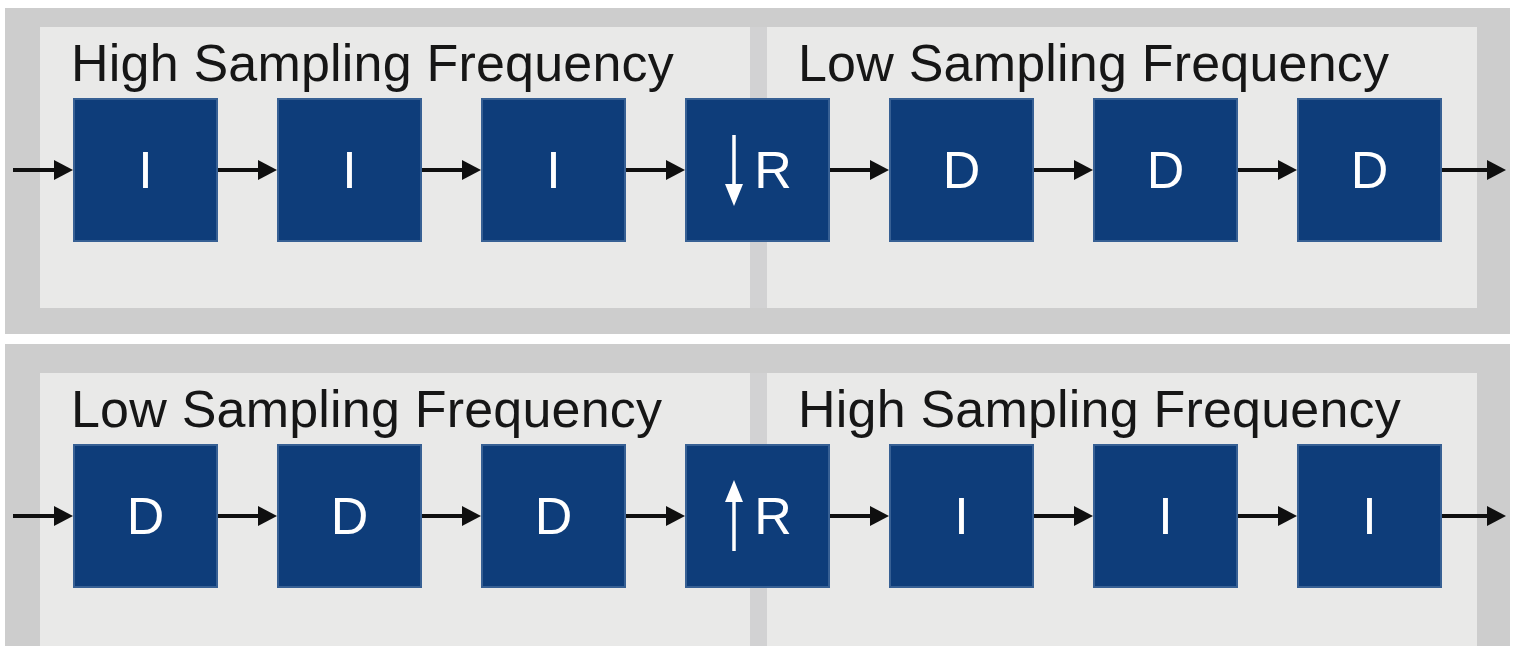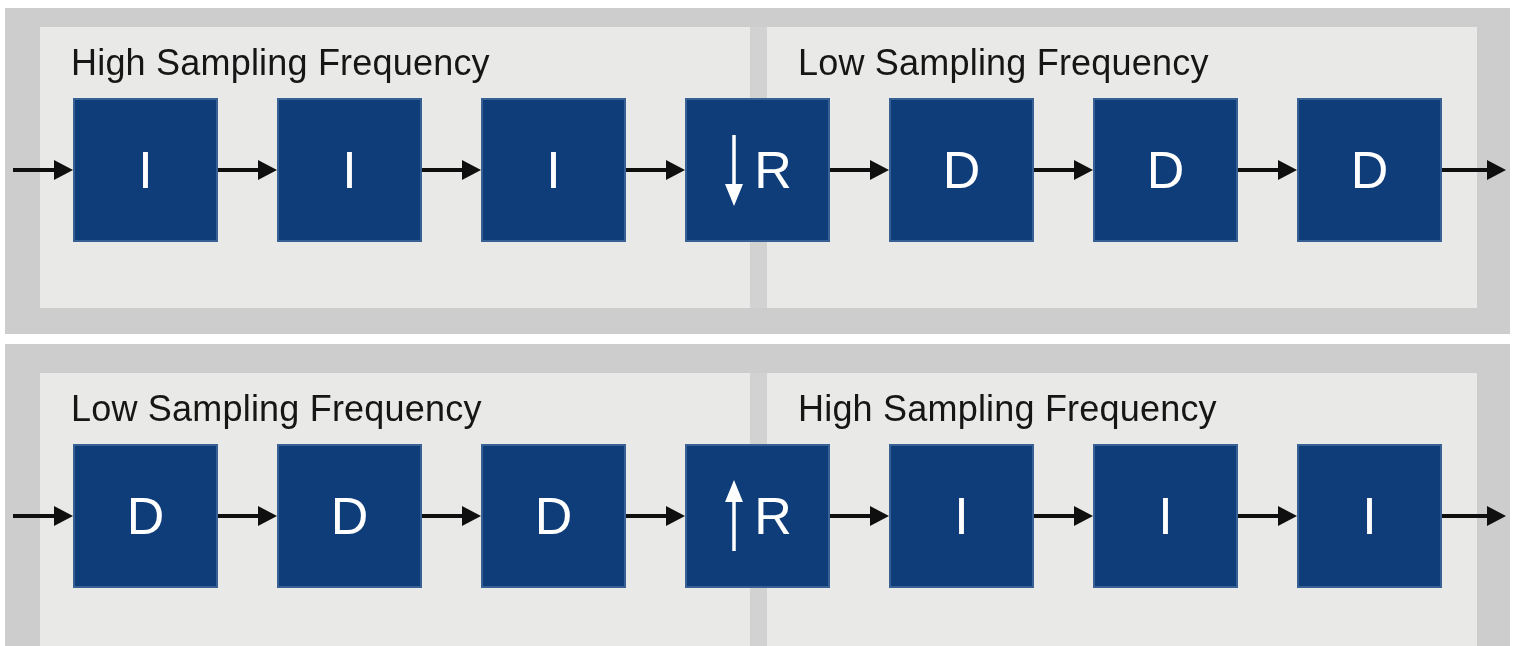--- a/index.html
+++ b/index.html
@@ -19,21 +19,21 @@
     height: 646px;
     overflow: hidden;
     background: var(--page-bg);
     font-family: "Liberation Sans", sans-serif;
   }
   .abs { position: absolute; }
   .band { background: var(--outer-gray); }
   .panel { background: var(--panel-gray); }
   .strip { background: var(--strip-gray); }
   .panel-title {
-    font-size: 36px;
+    font-size: 52px;
     line-height: 44px;
     letter-spacing: 0.2px;
     color: var(--title-text);
     white-space: nowrap;
   }
   .block {
     width: 145px;
     height: 144px;
     background: var(--block-blue);
     box-shadow: inset 0 0 0 2px rgba(160,185,215,0.28);

